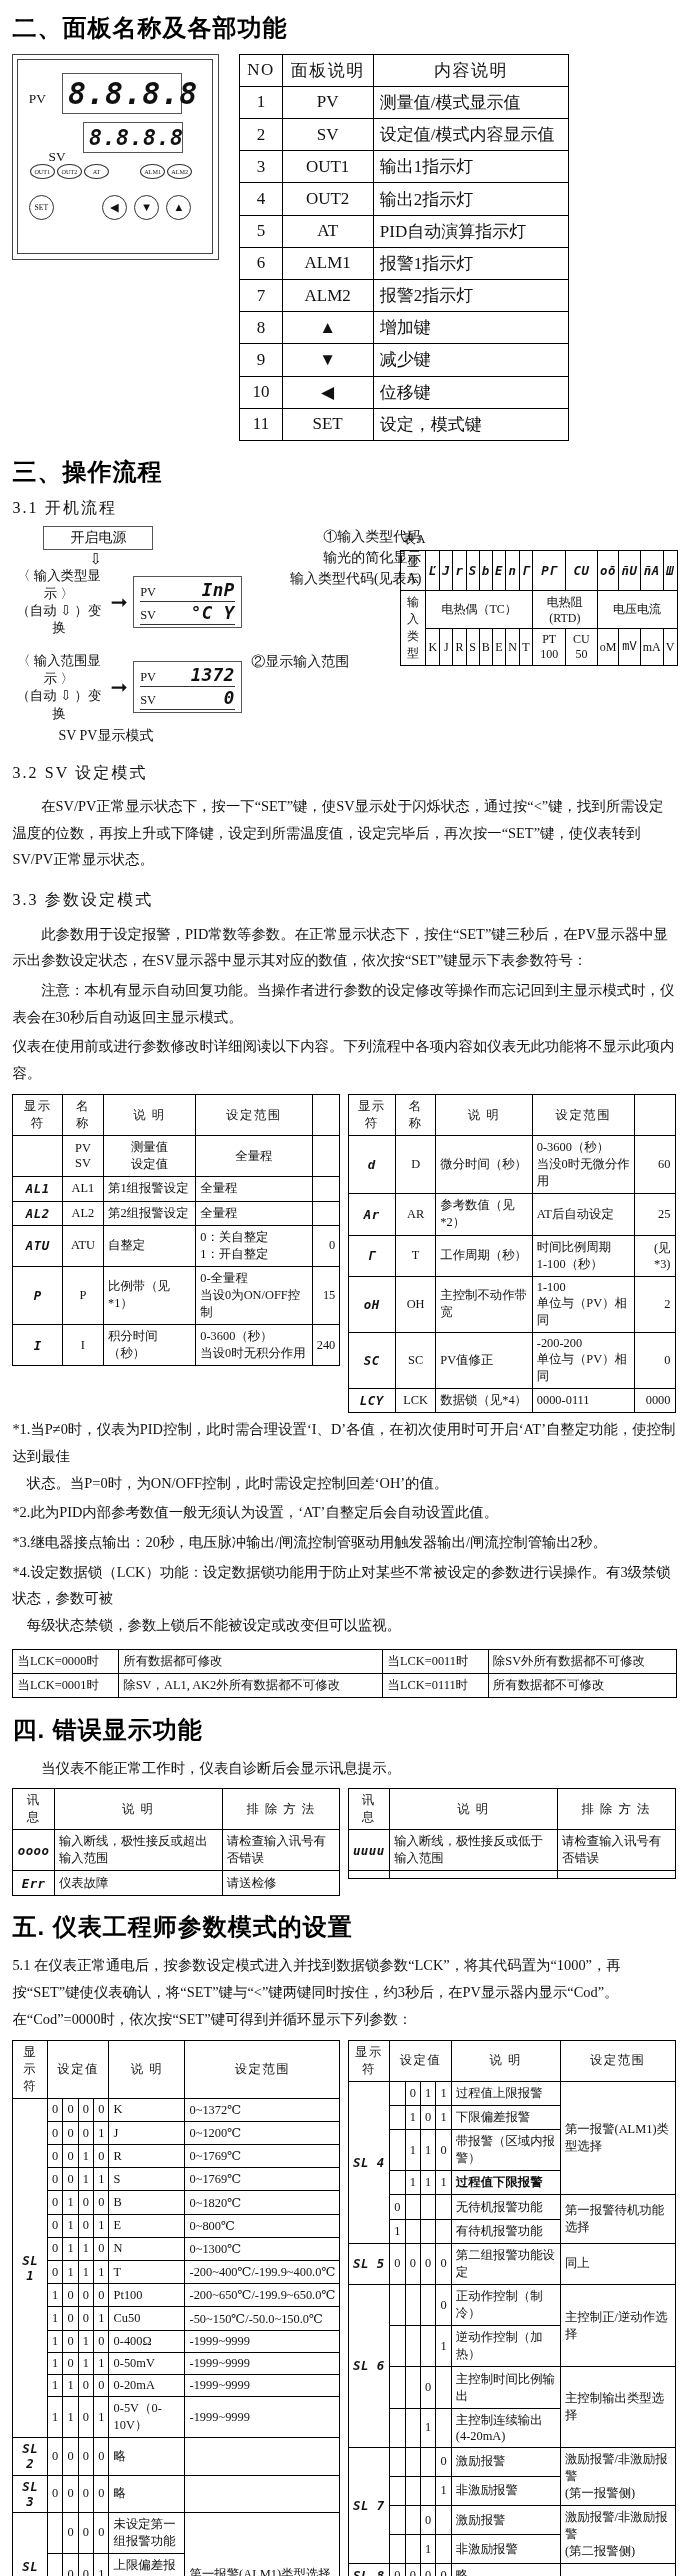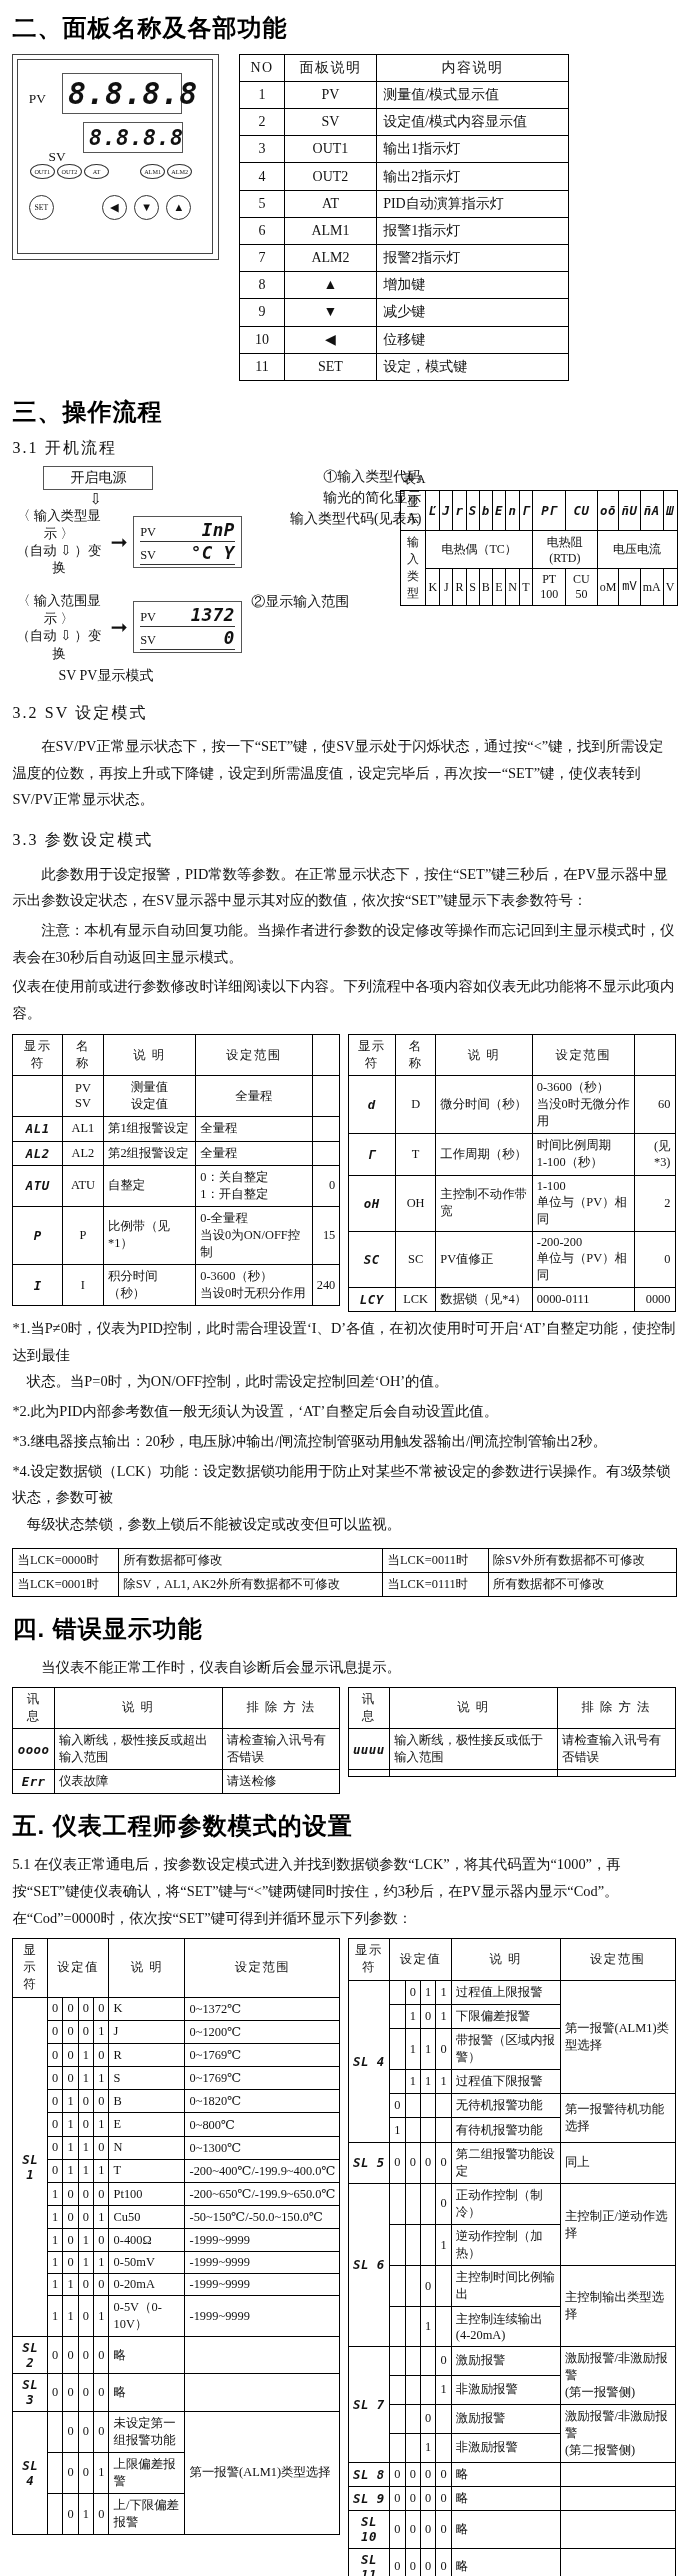--- a/index.html
+++ b/index.html
@@ -27,21 +27,21 @@
   .disp-pv{width:108px;margin-left:33px;font-size:30px;}
   .disp-sv{width:88px;margin-left:54px;font-size:21.6px;margin-top:7.2px;}
   .plab{font-size:13.4px;font-family:"Liberation Serif",serif;position:absolute;}
   .lamps{display:flex;margin-top:11.3px;margin-left:1px;}
   .lamp{border:0.8px solid #333;border-radius:50%;width:23px;height:13.4px;display:flex;align-items:center;justify-content:center;font-size:6.2px;margin-right:2.1px;}
   .lamp.sp{margin-left:29px;}
   .btnrow{display:flex;margin-top:15.5px;align-items:center;}
   .btn{border:0.8px solid #333;border-radius:50%;width:23px;height:23px;display:flex;align-items:center;justify-content:center;font-size:7.7px;}
   .btn.tri{font-size:11.3px;margin-left:7.2px;}
   .btn.first{margin-right:41px;}
-  .t2 td{font-size:14px;padding:4.1px 6.2px;}
+  .t2 td{font-size:17px;padding:4.1px 6.2px;}
   
   .flow{display:flex;gap:9.3px;margin:7.2px 0 3.1px 0;}
   .fc{width:242px;}
   .powerbox{border:1px solid #555;width:108px;text-align:center;font-size:14px;padding:2.1px 0;margin-left:31px;}
   .darr{font-size:15.5px;margin-left:77px;line-height:1.1;}
   .fnode{font-size:13.4px;text-align:center;white-space:pre-line;line-height:1.3;}
   .frow{display:flex;align-items:center;gap:5.2px;}
   .harr{font-size:20.6px;}
   .dbox{border:1px solid #555;width:116px;padding:2.1px 6.2px;font-size:12.4px;}
   .dline{display:flex;justify-content:space-between;align-items:baseline;border-bottom:1px solid #333;padding:1px 0;}
@@ -322,20 +322,27 @@
           </tr>
           <tr>
             <td class="seg ct" style="white-space: pre-line;">d</td>
             <td class="ct" style="white-space: pre-line;">D</td>
             <td style="white-space: pre-line;">微分时间（秒）</td>
             <td style="white-space: pre-line;">0-3600（秒）
 当没0时无微分作用</td>
             <td class="rt" style="white-space: pre-line;">60</td>
           </tr>
           <tr>
+            <td class="seg ct" style="white-space: pre-line;">Ar</td>
+            <td class="ct" style="white-space: pre-line;">AR</td>
+            <td style="white-space: pre-line;">参考数值（见*2）</td>
+            <td style="white-space: pre-line;">AT后自动设定</td>
+            <td class="rt" style="white-space: pre-line;">25</td>
+          </tr>
+          <tr>
             <td class="seg ct" style="white-space: pre-line;">Γ</td>
             <td class="ct" style="white-space: pre-line;">T</td>
             <td style="white-space: pre-line;">工作周期（秒）</td>
             <td style="white-space: pre-line;">时间比例周期
 1-100（秒）</td>
             <td class="rt" style="white-space: pre-line;">(见*3)</td>
           </tr>
           <tr>
             <td class="seg ct" style="white-space: pre-line;">oH</td>
             <td class="ct" style="white-space: pre-line;">OH</td>
@@ -636,21 +643,21 @@
             <td class="d" style="white-space: pre-line;">1</td>
             <td class="d" style="white-space: pre-line;">1</td>
             <td class="d" style="white-space: pre-line;">0</td>
             <td style="white-space: pre-line;">带报警（区域内报警）</td>
           </tr>
           <tr>
             <td class="d" style="white-space: pre-line;"></td>
             <td class="d" style="white-space: pre-line;">1</td>
             <td class="d" style="white-space: pre-line;">1</td>
             <td class="d" style="white-space: pre-line;">1</td>
-            <td style="white-space: pre-line;">过程值下限报警</td>
+            <td style="white-space: pre-line; font-weight: bold;">过程值下限报警</td>
           </tr>
           <tr>
             <td class="d" style="white-space: pre-line;">0</td>
             <td class="d" style="white-space: pre-line;"></td>
             <td class="d" style="white-space: pre-line;"></td>
             <td class="d" style="white-space: pre-line;"></td>
             <td style="white-space: pre-line;">无待机报警功能</td>
             <td rowspan="2" style="white-space: pre-line;">第一报警待机功能选择</td>
           </tr>
           <tr>

